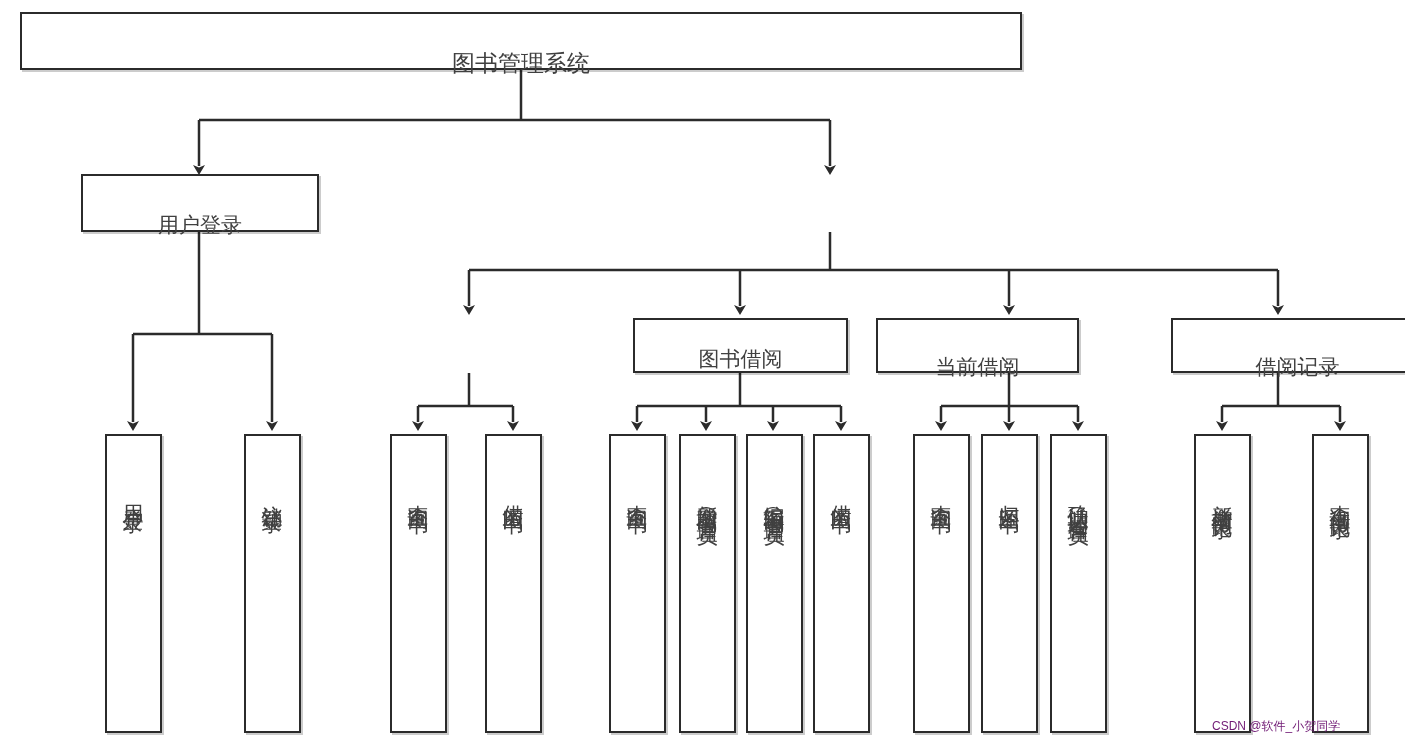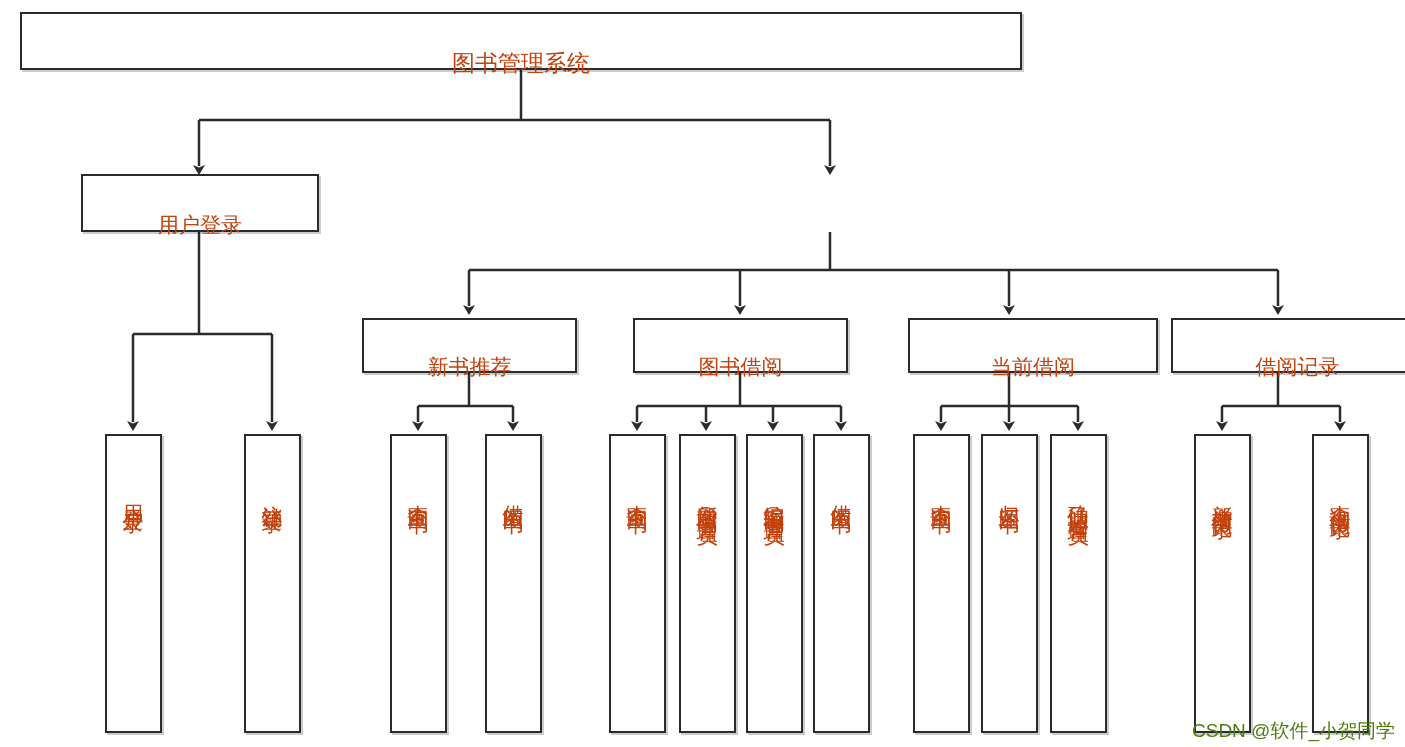--- a/index.html
+++ b/index.html
@@ -29,21 +29,21 @@
     box-sizing: border-box;
     background: #ffffff;
     border: 2.5px solid #2b2b2b;
     box-shadow: 2px 2px 0 rgba(0,0,0,0.20);
     display: flex;
     align-items: center;
     justify-content: center;
     z-index: 2;
   }
   .node .label {
-    color: #c2410c;
+    color: #404040;
     line-height: 1.15;
     text-align: center;
     white-space: nowrap;
     margin-top: 44px;
   }
   .node.root .label {
     font-size: 23px;
   }
   .node.level1 .label,
   .node.level2 .label {
@@ -58,24 +58,25 @@
     writing-mode: vertical-rl;
     text-orientation: upright;
     font-size: 21px;
     letter-spacing: 3px;
     line-height: 1;
     height: auto;
     max-height: 100%;
   }
   .watermark {
     position: absolute;
-    color: #4d7c0f;
-    font-size: 19px;
+    color: #701a75;
+    font-size: 12px;
     white-space: nowrap;
     z-index: 3;
+    margin-left: 20px;
   }
 </style>
 </head>
 <body>
 
 <div id="canvas">
 
   <svg class="wires" viewBox="0 0 1405 747">
     <defs>
       <marker id="arrow" markerWidth="10" markerHeight="12" refX="1" refY="6" orient="auto" markerUnits="userSpaceOnUse">
@@ -127,27 +128,24 @@
   </svg>
 
   <div class="node root" style="left:20px; top:12px; width:1002px; height:58px;">
     <span class="label">图书管理系统</span>
   </div>
 
   <div class="node level1" style="left:81px; top:174px; width:238px; height:58px;">
     <span class="label">用户登录</span>
   </div>
 
-  <div class="node level2" style="left:362px; top:318px; width:215px; height:55px;">
-    <span class="label">新书推荐</span>
-  </div>
-  <div class="node level2" style="left:633px; top:318px; width:215px; height:55px;">
+  <div class="node level2" style="left:633px; top:318px; width:215px; height:55px;align-items:flex-end;">
     <span class="label">图书借阅</span>
   </div>
-  <div class="node level2" style="left:908px; top:318px; width:250px; height:55px;">
+  <div class="node level2" style="left:876px; top:318px; width:203px; height:55px;">
     <span class="label">当前借阅</span>
   </div>
   <div class="node level2" style="left:1171px; top:318px; width:253px; height:55px;">
     <span class="label">借阅记录</span>
   </div>
 
   <div class="node leaf" style="left:105px; top:434px; width:57px; height:299px;">
     <span class="label">用户登录</span>
   </div>
   <div class="node leaf" style="left:244px; top:434px; width:57px; height:299px;">

